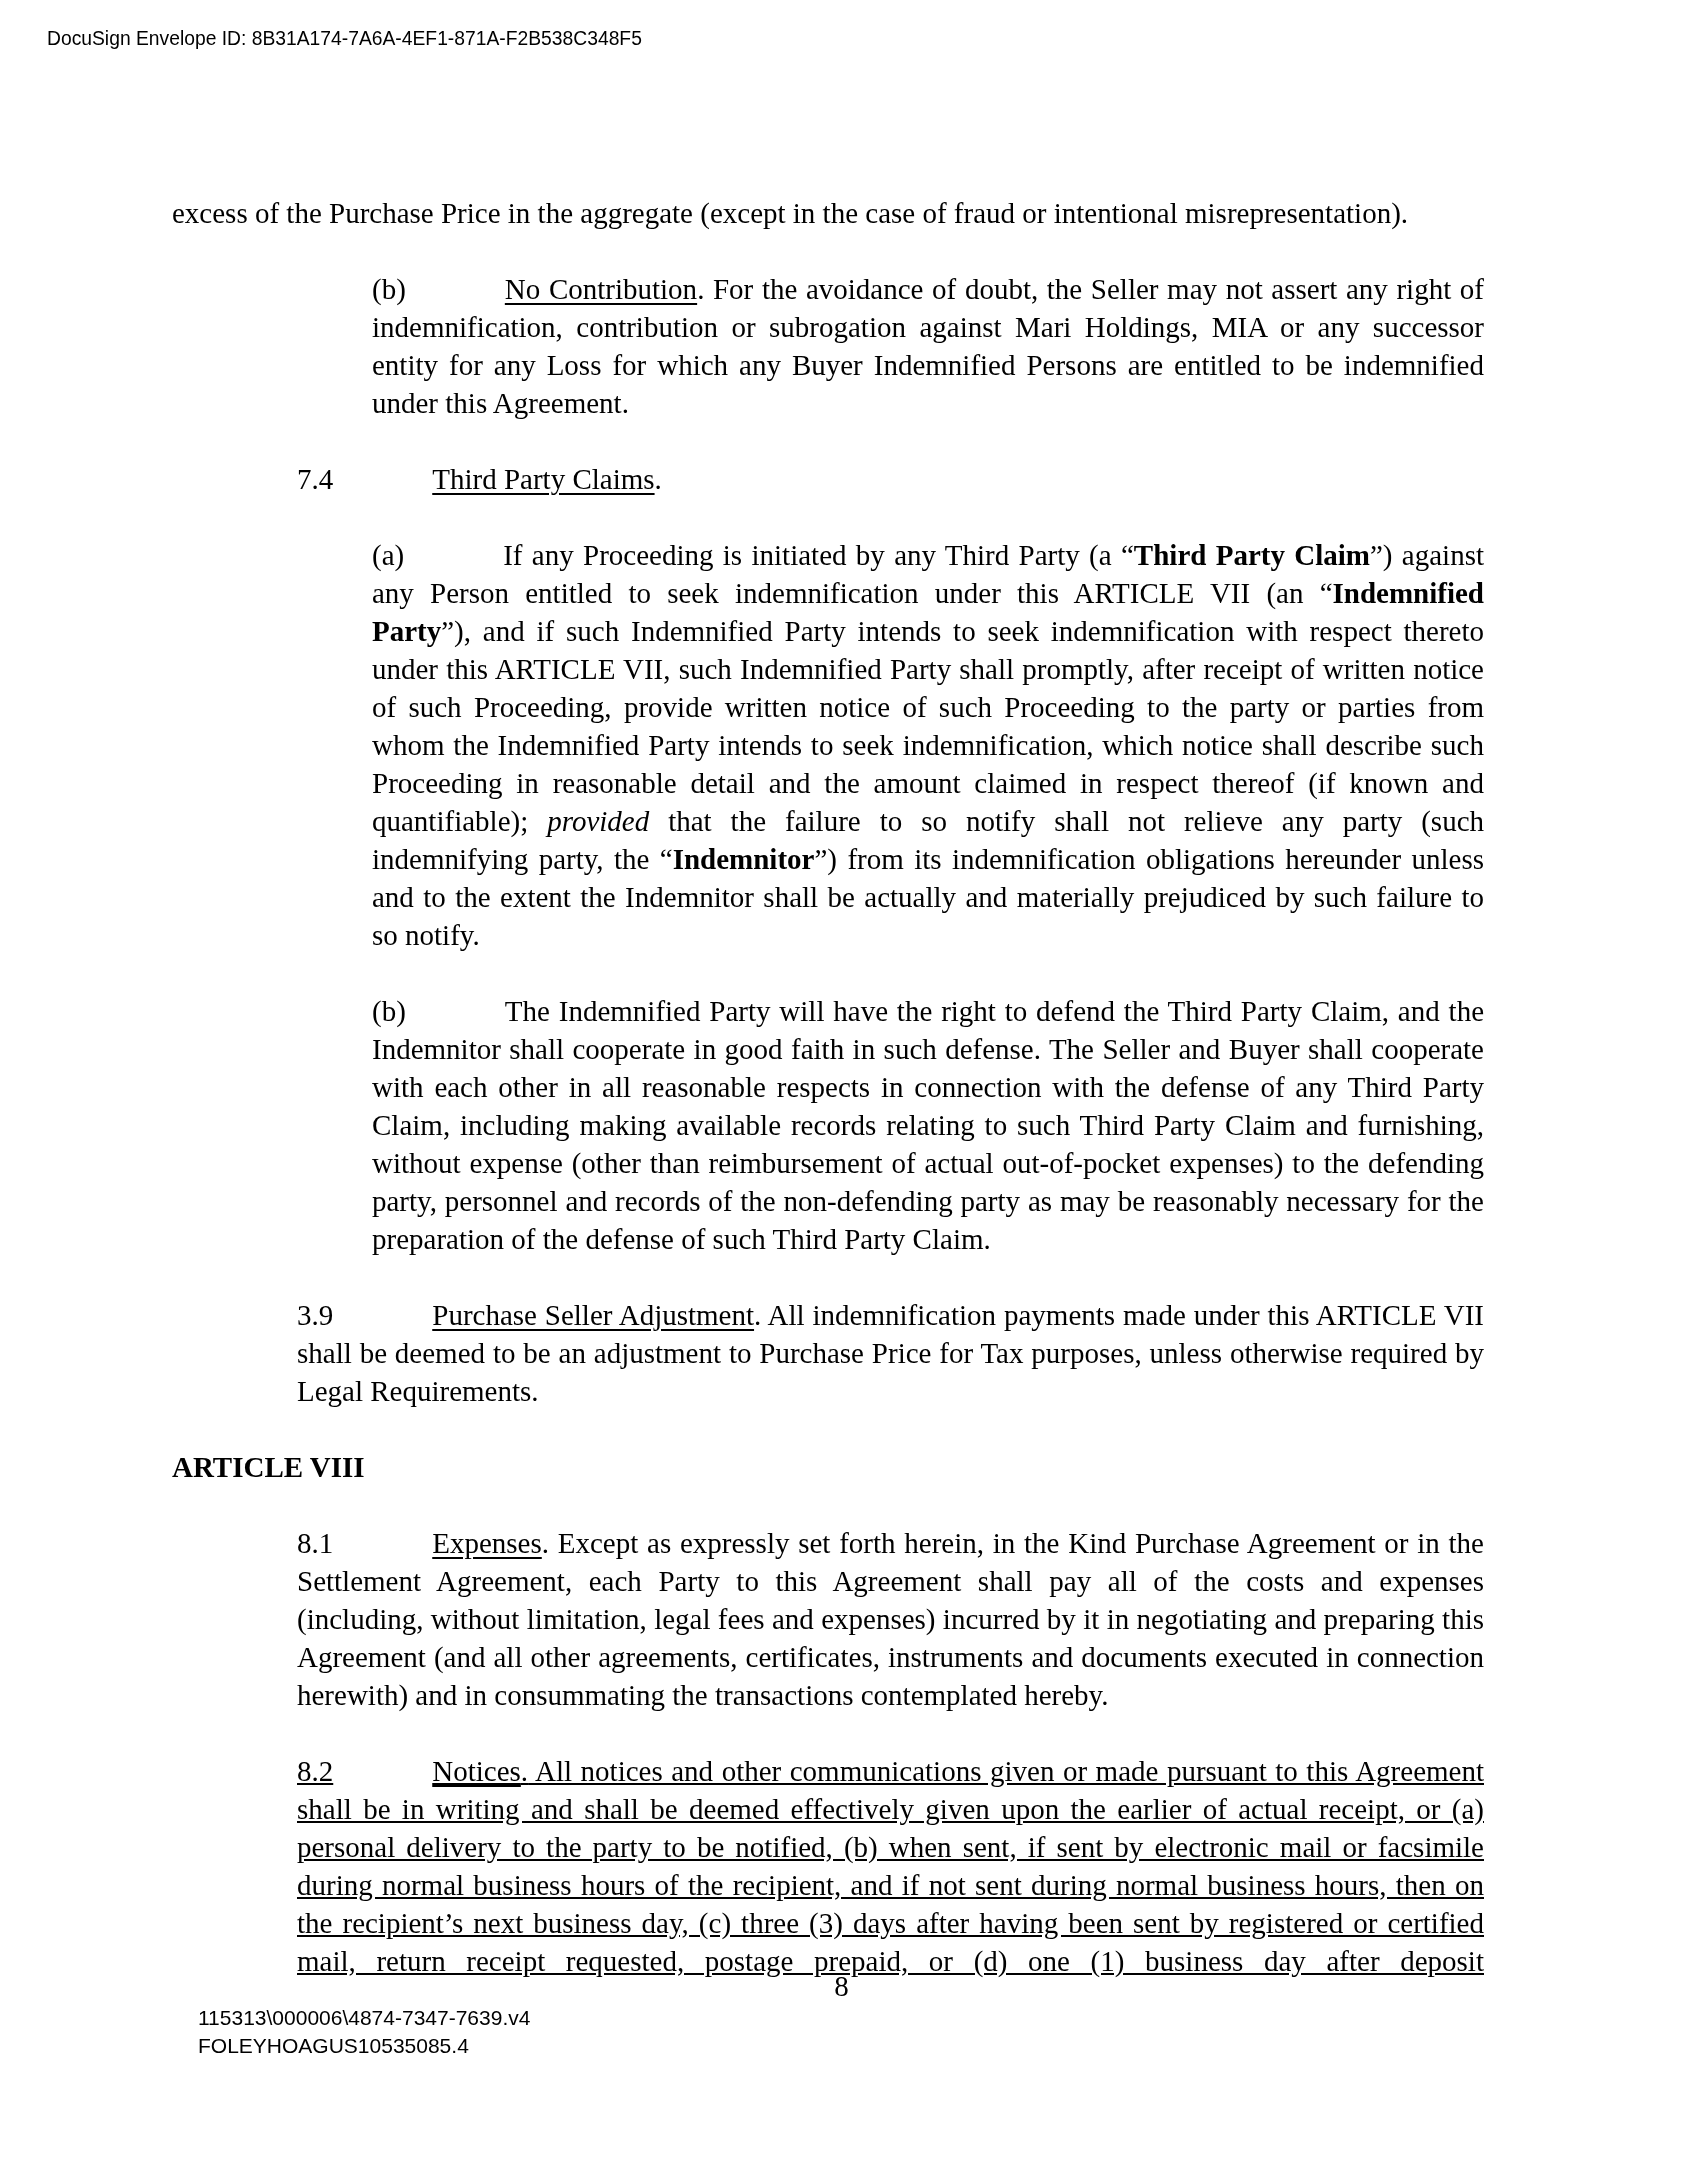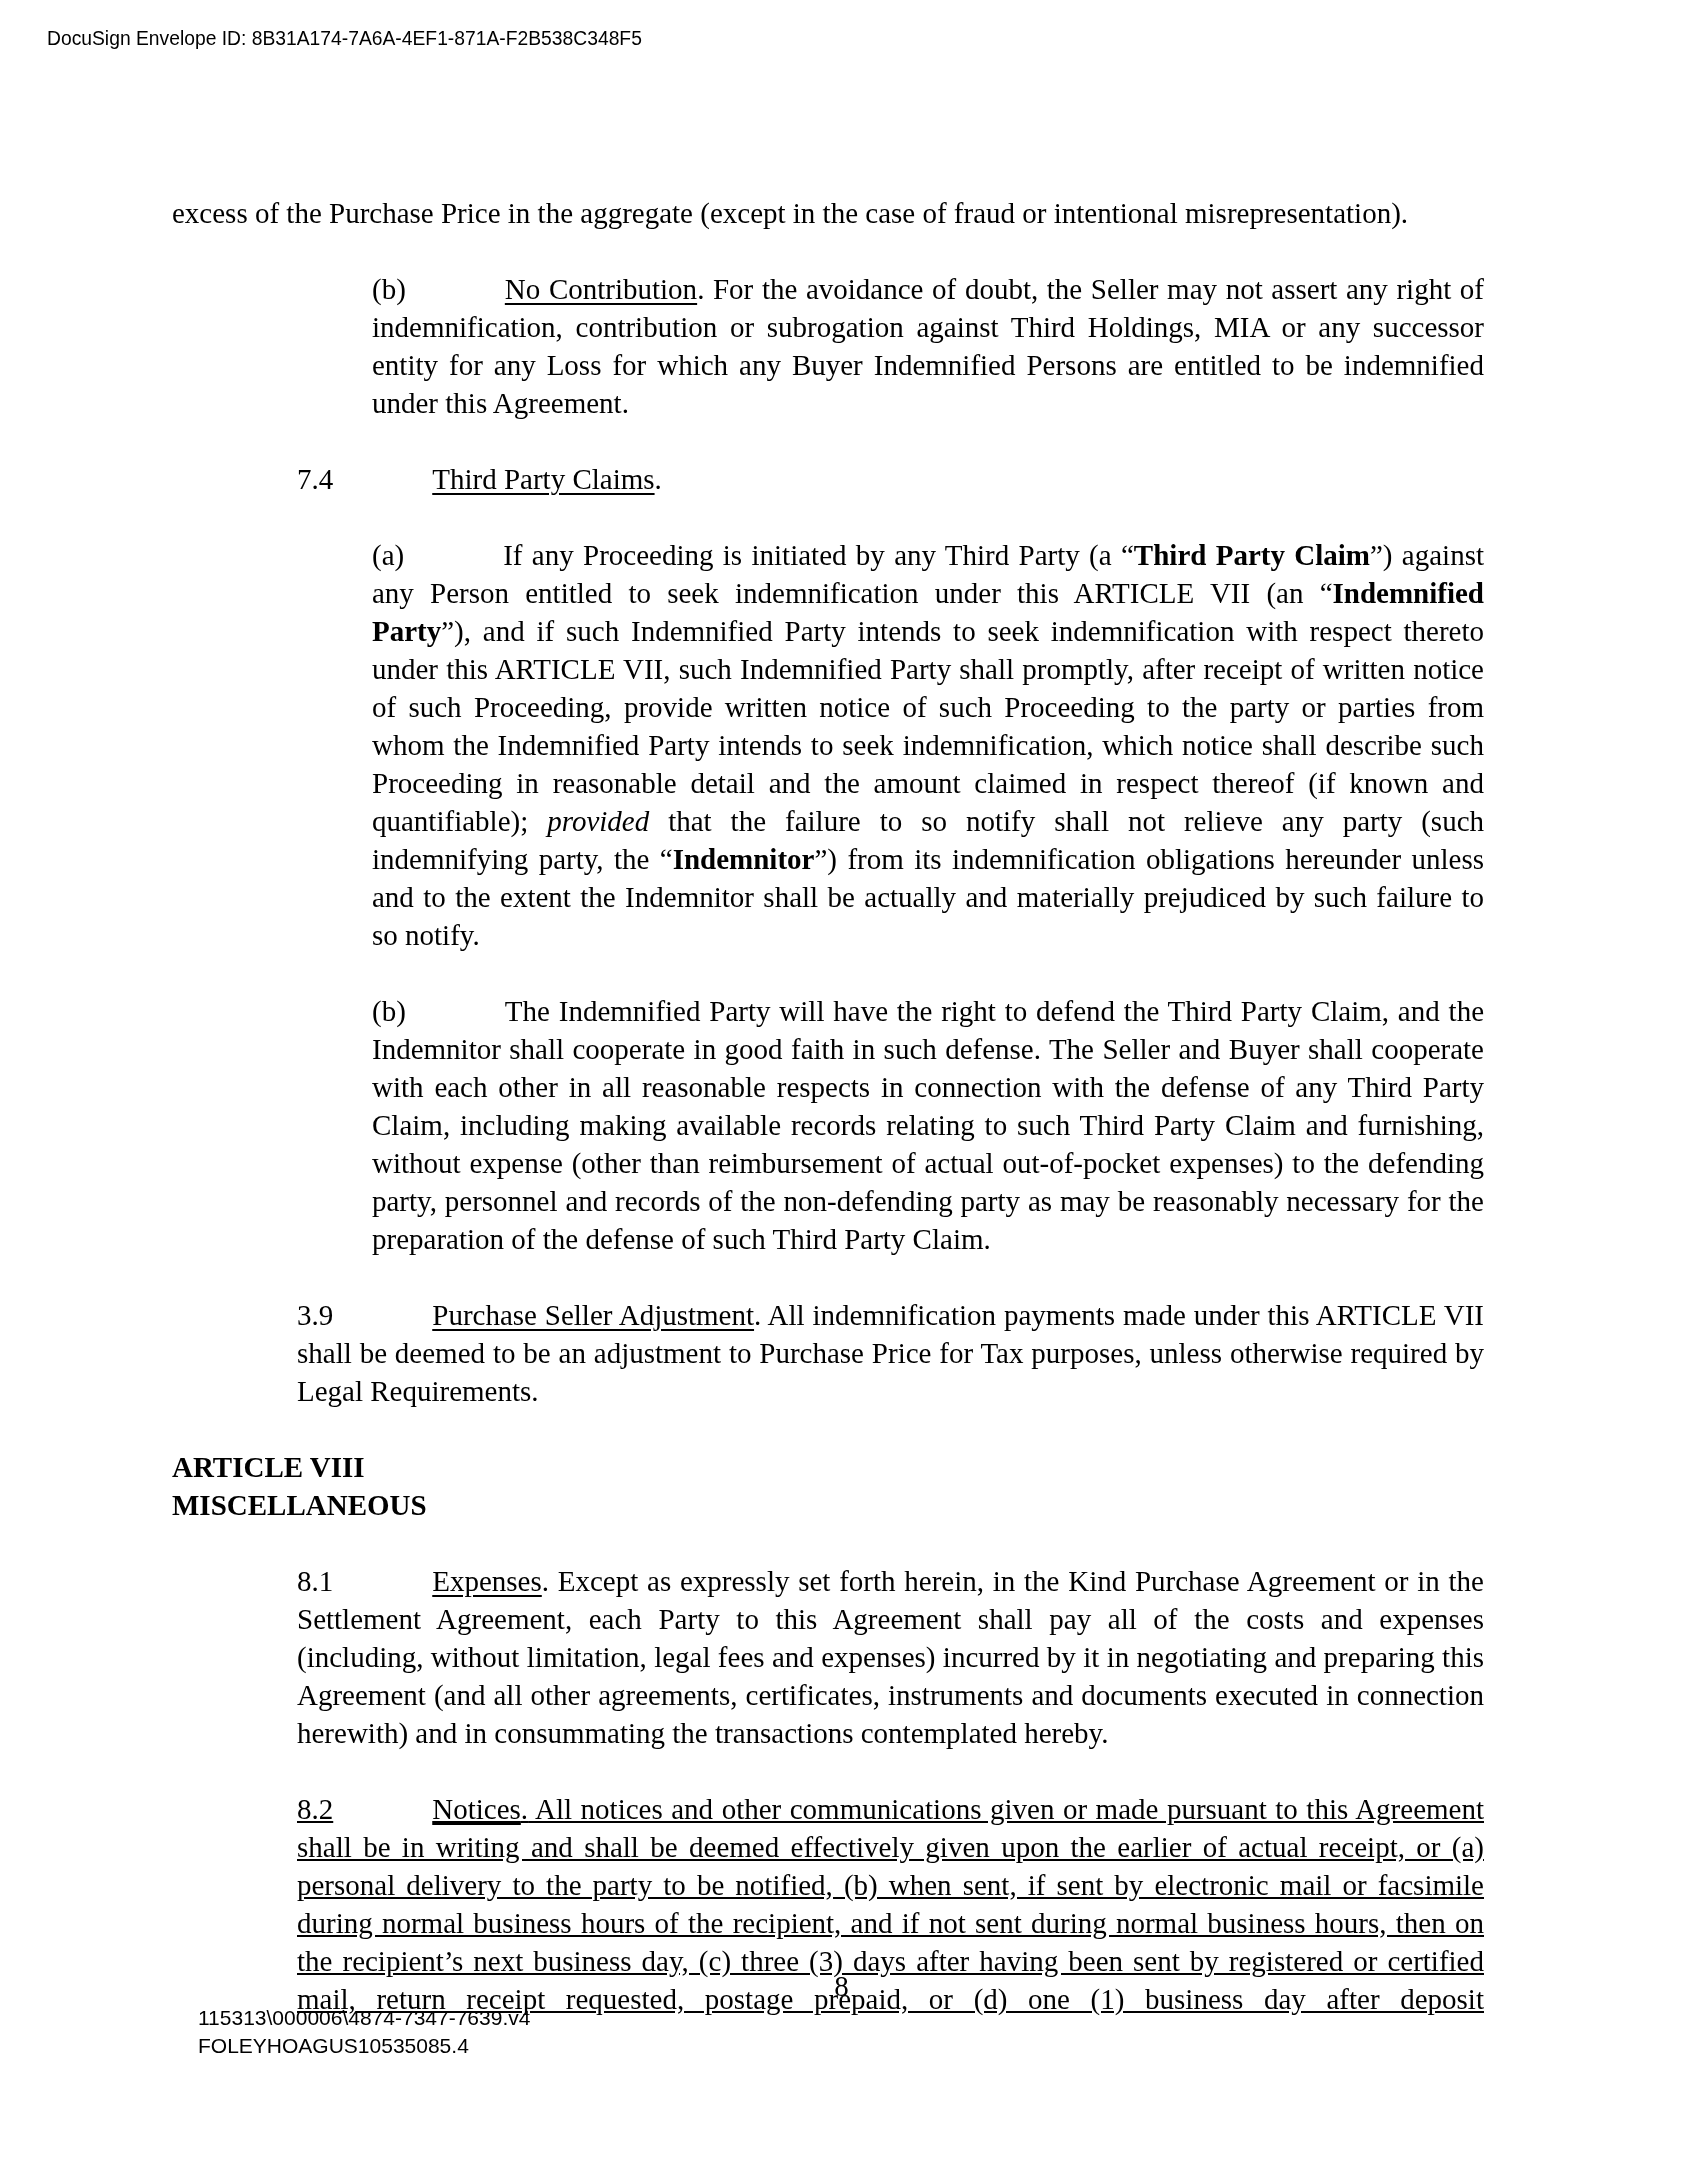--- a/index.html
+++ b/index.html
@@ -37,33 +37,32 @@
   </style>
 </head>
 <body>
 
 <div class="envelope">DocuSign Envelope ID: 8B31A174-7A6A-4EF1-871A-F2B538C348F5</div>
 
 <div class="page">
 
   <p class="p">excess of the Purchase Price in the aggregate (except in the case of fraud or intentional misrepresentation).</p>
 
-  <p class="p ind2"><span>(b)</span><span class="gap2"></span><span class="u">No Contribution</span><span>.</span><span> For the avoidance of doubt, the Seller may not assert any right of indemnification, contribution or subrogation against Third Holdings, MIA or any successor entity for any Loss for which any Buyer Indemnified Persons are entitled to be indemnified under this Agreement.</span></p>
+  <p class="p ind2"><span>(b)</span><span class="gap2"></span><span class="u">No Contribution</span><span>.</span><span> For the avoidance of doubt, the Seller may not assert any right of indemnification, contribution or subrogation against Mari Holdings, MIA or any successor entity for any Loss for which any Buyer Indemnified Persons are entitled to be indemnified under this Agreement.</span></p>
 
   <p class="p ind1"><span>7.4</span><span class="gap1"></span><span class="u">Third Party Claims</span><span>.</span></p>
 
   <p class="p ind2"><span>(a)</span><span class="gap2"></span><span>If any Proceeding is initiated by any Third Party (a “</span><span class="b">Third Party Claim</span><span>”) against any Person entitled to seek indemnification under this ARTICLE VII (an “</span><span class="b">Indemnified Party</span><span>”), and if such Indemnified Party intends to seek indemnification with respect thereto under this ARTICLE VII, such Indemnified Party shall promptly, after receipt of written notice of such Proceeding, provide written notice of such Proceeding to the party or parties from whom the Indemnified Party intends to seek indemnification, which notice shall describe such Proceeding in reasonable detail and the amount claimed in respect thereof (if known and quantifiable); </span><span class="i">provided</span><span> that the failure to so notify shall not relieve any party (such indemnifying party, the “</span><span class="b">Indemnitor</span><span>”) from its indemnification obligations hereunder unless and to the extent the Indemnitor shall be actually and materially prejudiced by such failure to so notify.</span></p>
 
   <p class="p ind2"><span>(b)</span><span class="gap2"></span><span>The Indemnified Party will have the right to defend the Third Party Claim, and the Indemnitor shall cooperate in good faith in such defense.  The Seller and Buyer shall cooperate with each other in all reasonable respects in connection with the defense of any Third Party Claim, including making available records relating to such Third Party Claim and furnishing, without expense (other than reimbursement of actual out-of-pocket expenses) to the defending party, personnel and records of the non-defending party as may be reasonably necessary for the preparation of the defense of such Third Party Claim.</span></p>
 
   <p class="p ind1"><span>3.9</span><span class="gap1"></span><span class="u">Purchase Seller Adjustment</span><span>.</span><span>  All indemnification payments made under this ARTICLE VII shall be deemed to be an adjustment to Purchase Price for Tax purposes, unless otherwise required by Legal Requirements.</span></p>
 
   <div class="heading">
     <div>ARTICLE VIII</div>
-    <div>MISCELLANEOUS</div>
   </div>
 
   <p class="p ind1"><span>8.1</span><span class="gap1"></span><span class="u">Expenses</span><span>.</span><span>  Except as expressly set forth herein, in the Kind Purchase Agreement or in the Settlement Agreement, each Party to this Agreement shall pay all of the costs and expenses (including, without limitation, legal fees and expenses) incurred by it in negotiating and preparing this Agreement (and all other agreements, certificates, instruments and documents executed in connection herewith) and in consummating the transactions contemplated hereby.</span></p>
 
   <p class="p ind1 full"><span>8.2</span><span class="gap1"></span><span class="u">Notices</span><span>.</span><span> All notices and other communications given or made pursuant to this Agreement shall be in writing and shall be deemed effectively given upon the earlier of actual receipt, or (a) personal delivery to the party to be notified, (b) when sent, if sent by electronic mail or facsimile during normal business hours of the recipient, and if not sent during normal business hours, then on the recipient’s next business day, (c) three (3) days after having been sent by registered or certified mail, return receipt requested, postage prepaid, or (d) one (1) business day after deposit</span></p>
 
 </div>
 
 <div class="pagenum">8</div>
 

